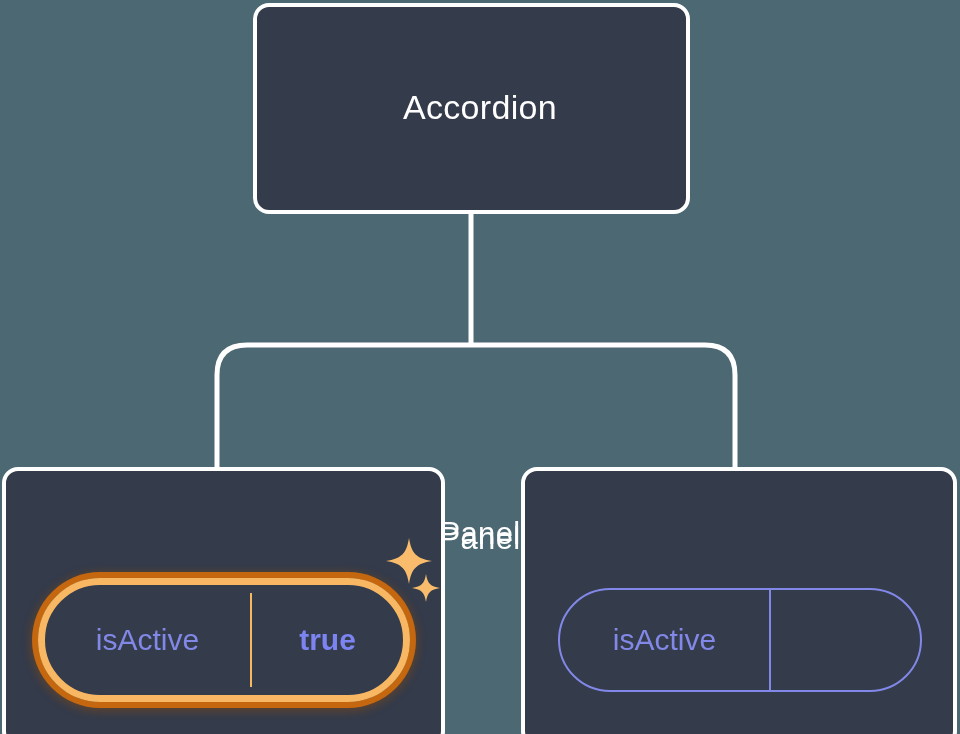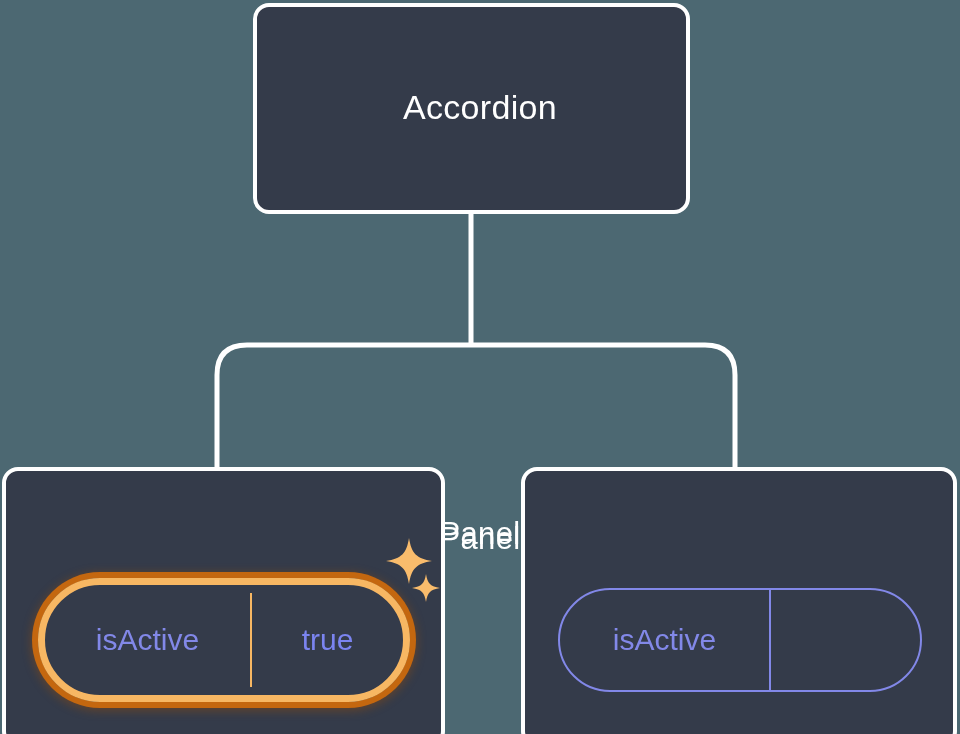--- a/index.html
+++ b/index.html
@@ -113,21 +113,21 @@
     width: 205px;
   }
   #pill-left .cell-divider {
     width: 2px;
     background: #F7B763;
     margin: 8px 0;
     flex: 0 0 auto;
   }
   #pill-left .cell-value {
     color: #7B84F0;
-    font-weight: normal;
+    font-weight: bold;
     flex: 1;
   }
 
   
   #pill-right {
     left: 558px;
     top: 588px;
     width: 364px;
     height: 104px;
     border: 2px solid #8288E8;

